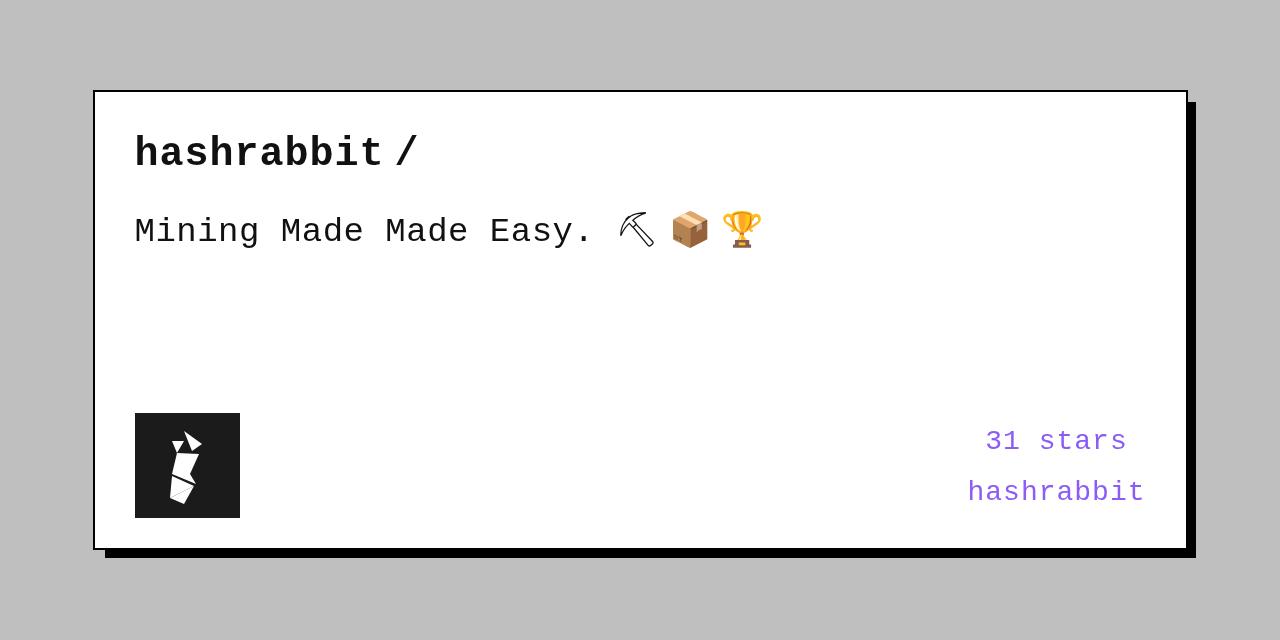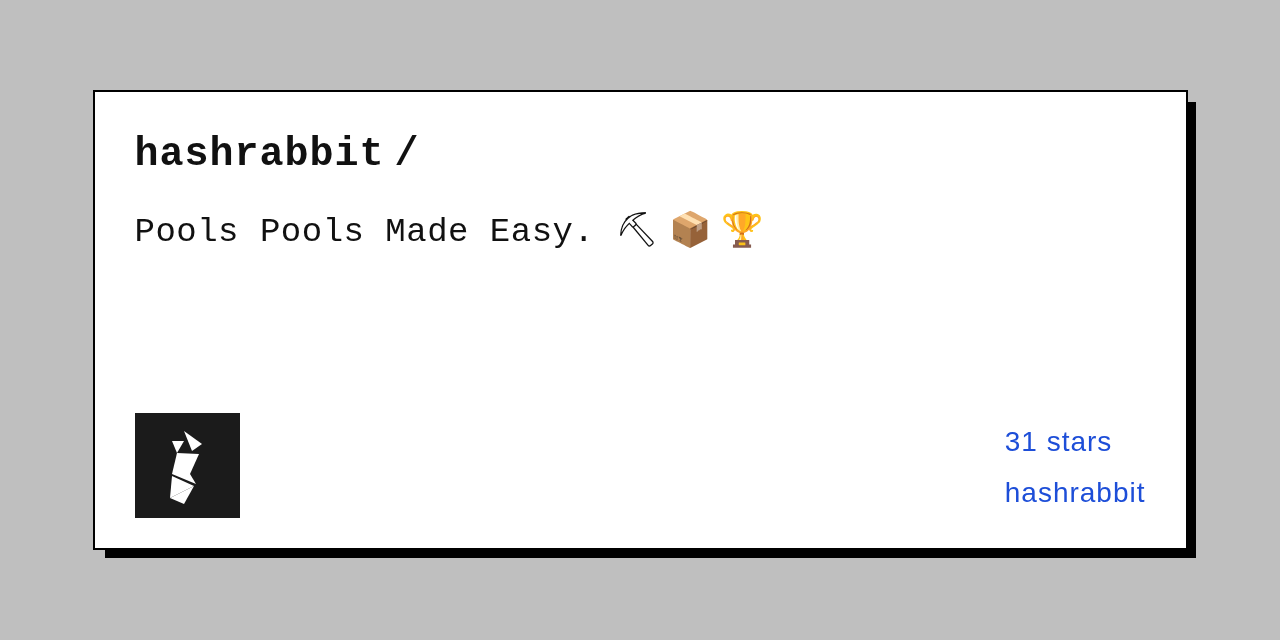--- a/index.html
+++ b/index.html
@@ -52,40 +52,40 @@
       position:absolute; left:40px; right:40px; bottom:30px;
       display:flex; justify-content:space-between; align-items:flex-end;
     }
     .avatar {
       width:105px; height:105px;
       background:#1b1b1b;
       display:flex; align-items:center; justify-content:center;
     }
     .avatar svg { width:70px; height:80px; }
     .meta {
-      text-align:left;
+      text-align:center;
       font-size:28px;
-      color:#1d4ed8;
-      font-family:Liberation Sans, sans-serif;
+      color:#8b5cf6;
+      font-family:Liberation Mono, monospace;
       line-height:1.8;
       letter-spacing:1px;
     }
     .emoji { font-family: Arial, sans-serif; }
   </style>
 </head>
 <body>
 
 <div class="card">
   <div class="inner">
     <div class="title">
       <span class="owner">hashrabbit</span>
       <span class="sep">/</span>
     </div>
     <div class="desc">
-      <span>Pools Pools Made Easy.</span>
+      <span>Mining Made Made Easy.</span>
       <span class="emoji">⛏ 📦 🏆</span>
     </div>
     <div class="footer">
       <div class="avatar">
         <svg viewBox="0 0 70 80">
           <g fill="#ffffff">
             <polygon points="32,5 50,18 40,25"></polygon>
             <polygon points="20,15 32,15 25,27"></polygon>
             <polygon points="25,27 47,28 38,48 20,48"></polygon>
             <polygon points="20,48 38,48 44,58"></polygon>

